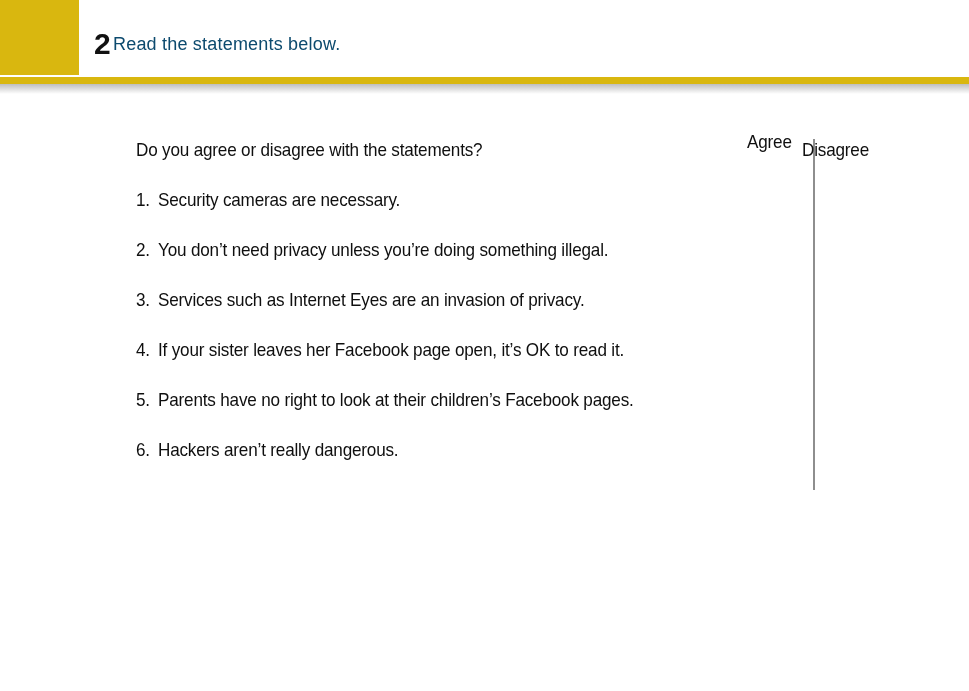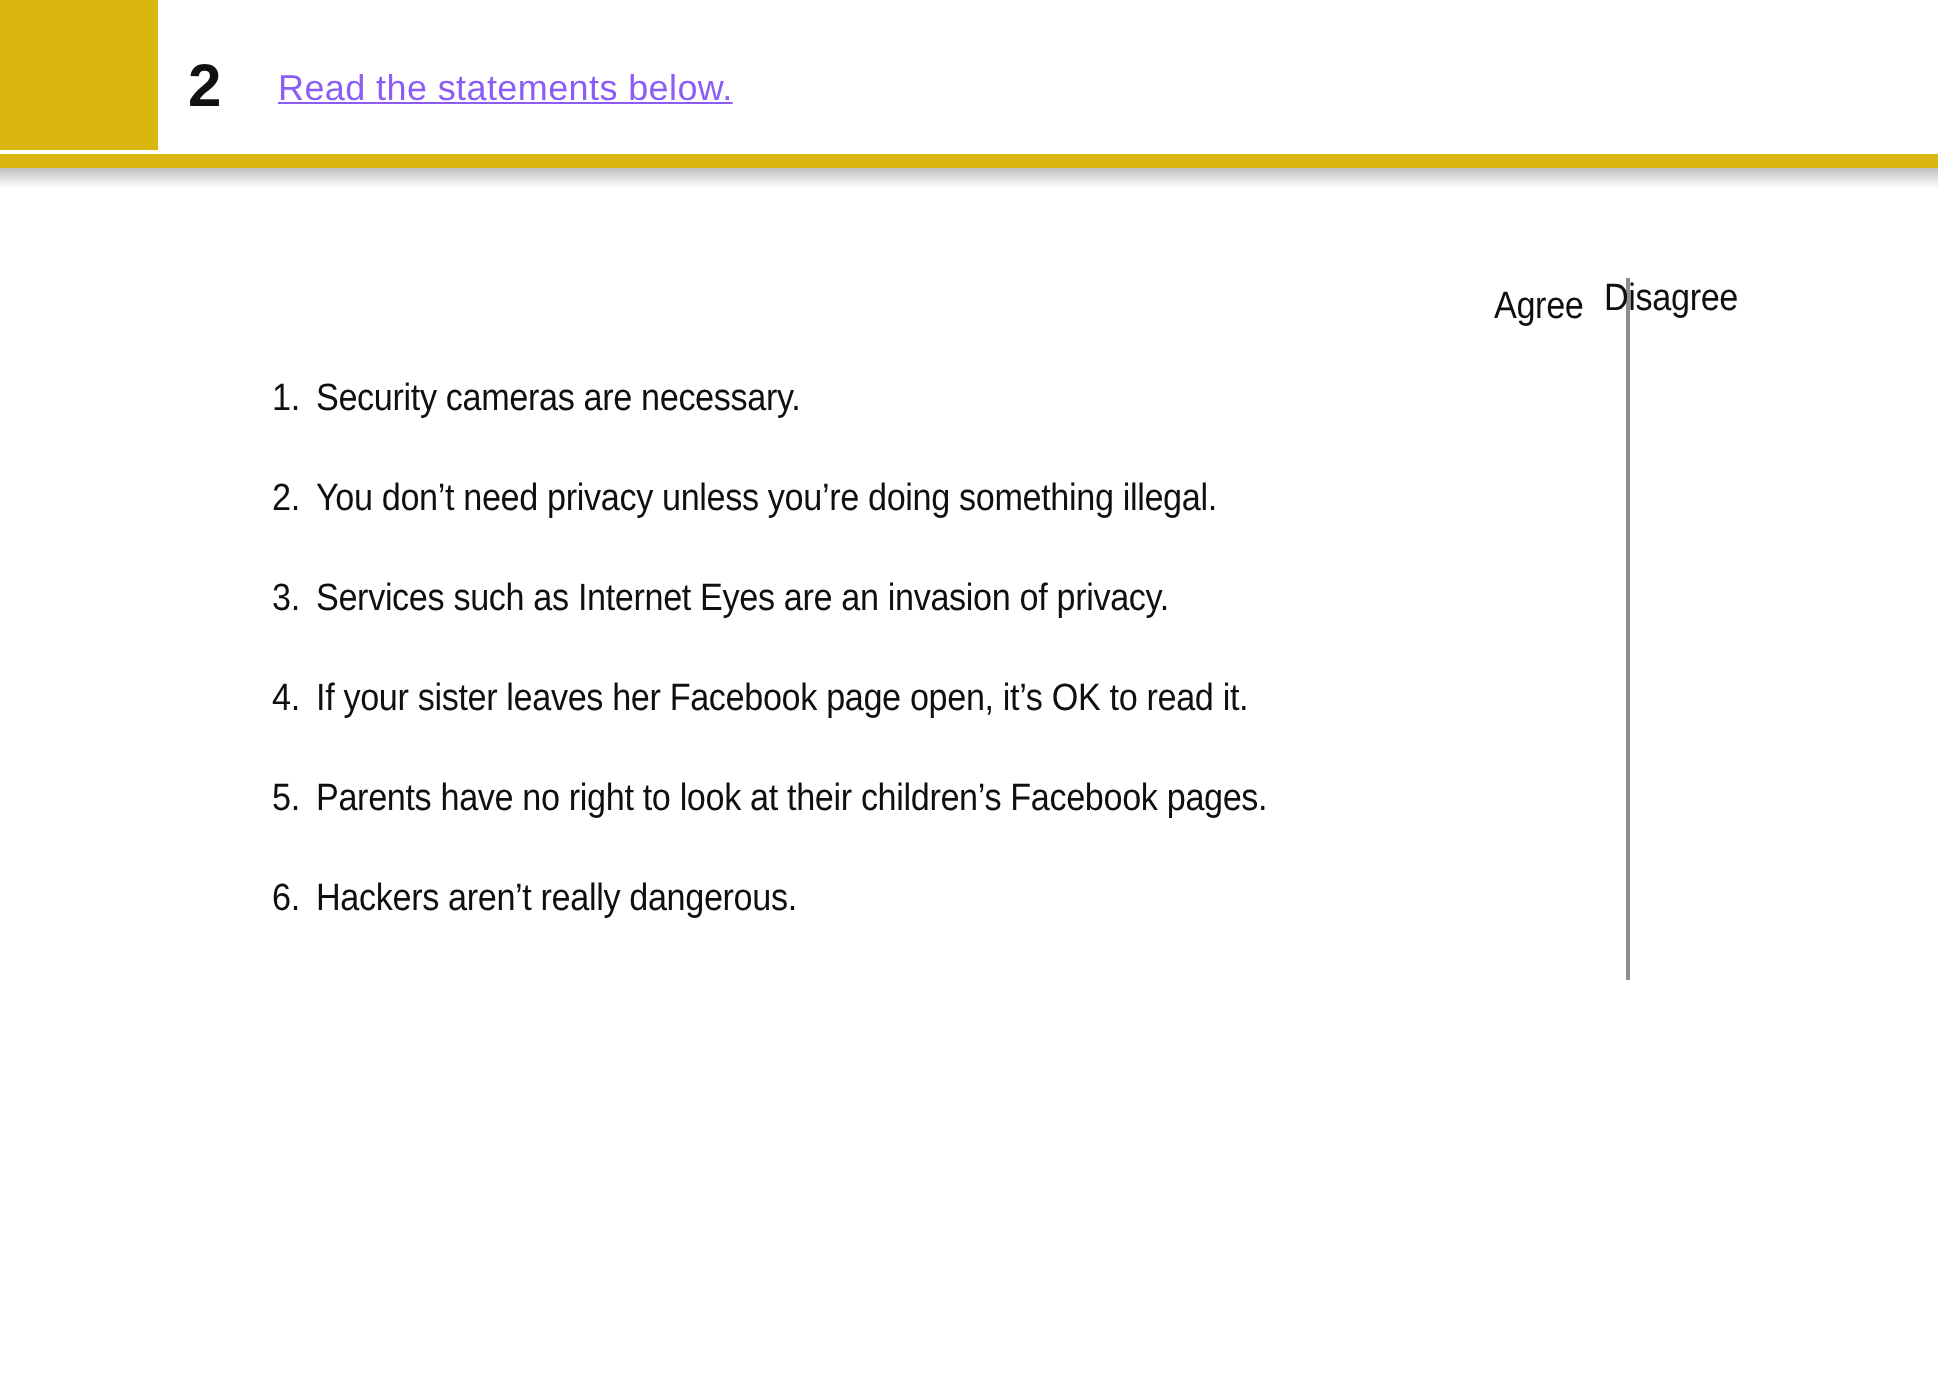--- a/index.html
+++ b/index.html
@@ -30,27 +30,26 @@
     position: absolute;
     left: 94px;
     top: 26px;
     font-size: 30px;
     font-weight: bold;
     line-height: 36px;
     color: #111111;
   }
   .instruction {
     position: absolute;
-    left: 139px;
+    left: 113px;
     top: 33px;
     font-size: 18px;
     line-height: 22px;
     letter-spacing: 0.2px;
-    color: #8b5cf6;
-    text-decoration: underline;
+    color: #0c4a6e;
   }
   .header-rule {
     position: absolute;
     left: 0;
     top: 77px;
     width: 969px;
     height: 7px;
     background: #d9b70f;
   }
   .header-rule-shadow {
@@ -76,21 +75,21 @@
   }
 
   .prompt {
     position: absolute;
     left: 136px;
     top: 138px;
   }
   .col-header-agree {
     position: absolute;
     left: 747px;
-    top: 142px;
+    top: 130px;
     text-align: center;
   }
   .col-header-disagree {
     position: absolute;
     left: 802px;
     top: 138px;
   }
   .column-divider {
     position: absolute;
     left: 813px;
@@ -121,20 +120,23 @@
 <body>
 
 <div class="page">
 
   <div class="accent-square"></div>
   <div class="exercise-number">2</div>
   <div class="instruction">Read the statements below.</div>
   <div class="header-rule"></div>
   <div class="header-rule-shadow"></div>
 
+  <div class="prompt bodytext">
+    <span class="cond">Do you agree or disagree with the statements?</span>
+  </div>
   <div class="col-header-agree bodytext">
     <span class="cond">Agree</span>
   </div>
   <div class="column-divider"></div>
   <div class="col-header-disagree bodytext">
     <span class="cond">Disagree</span>
   </div>
 
   <div class="statement-row bodytext" style="top:188px">
     <span class="num cond">1.</span>

